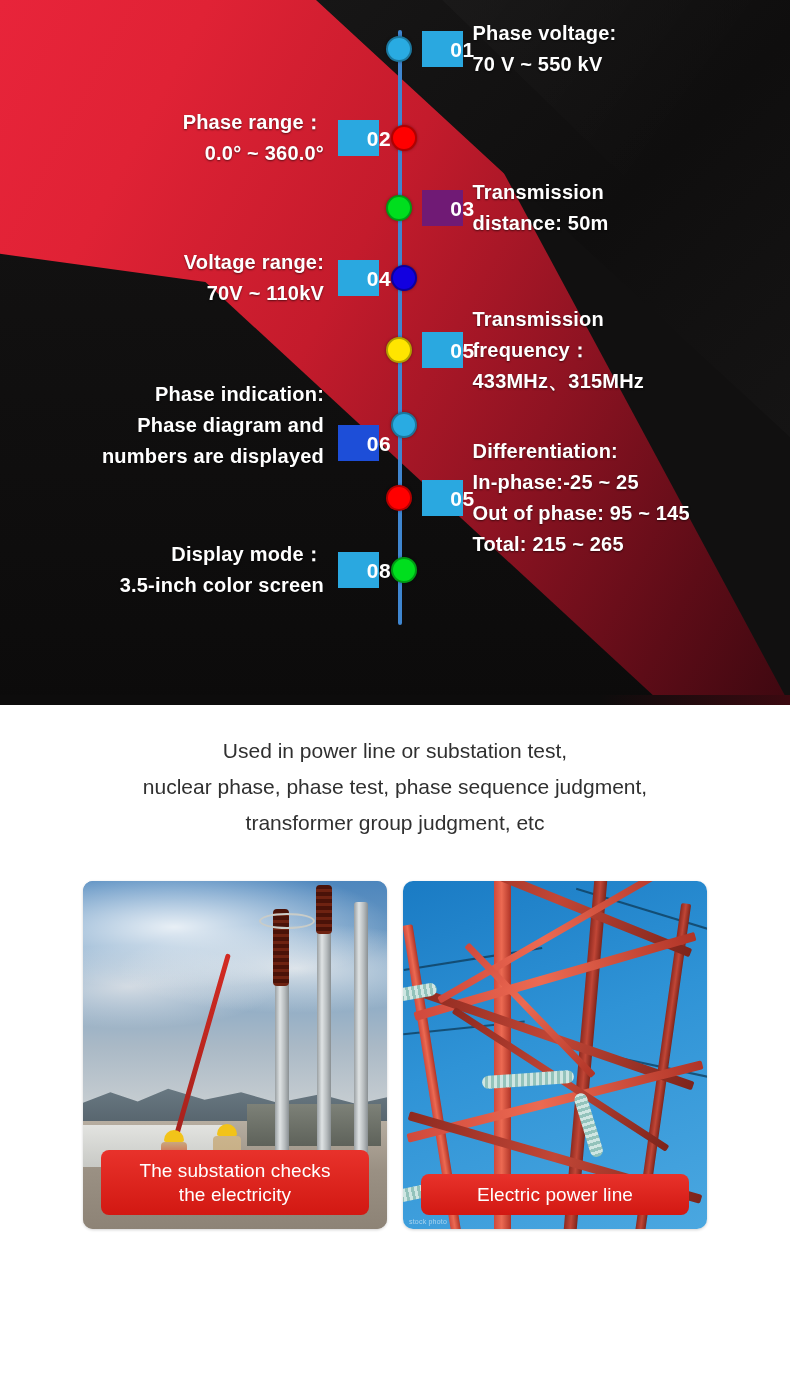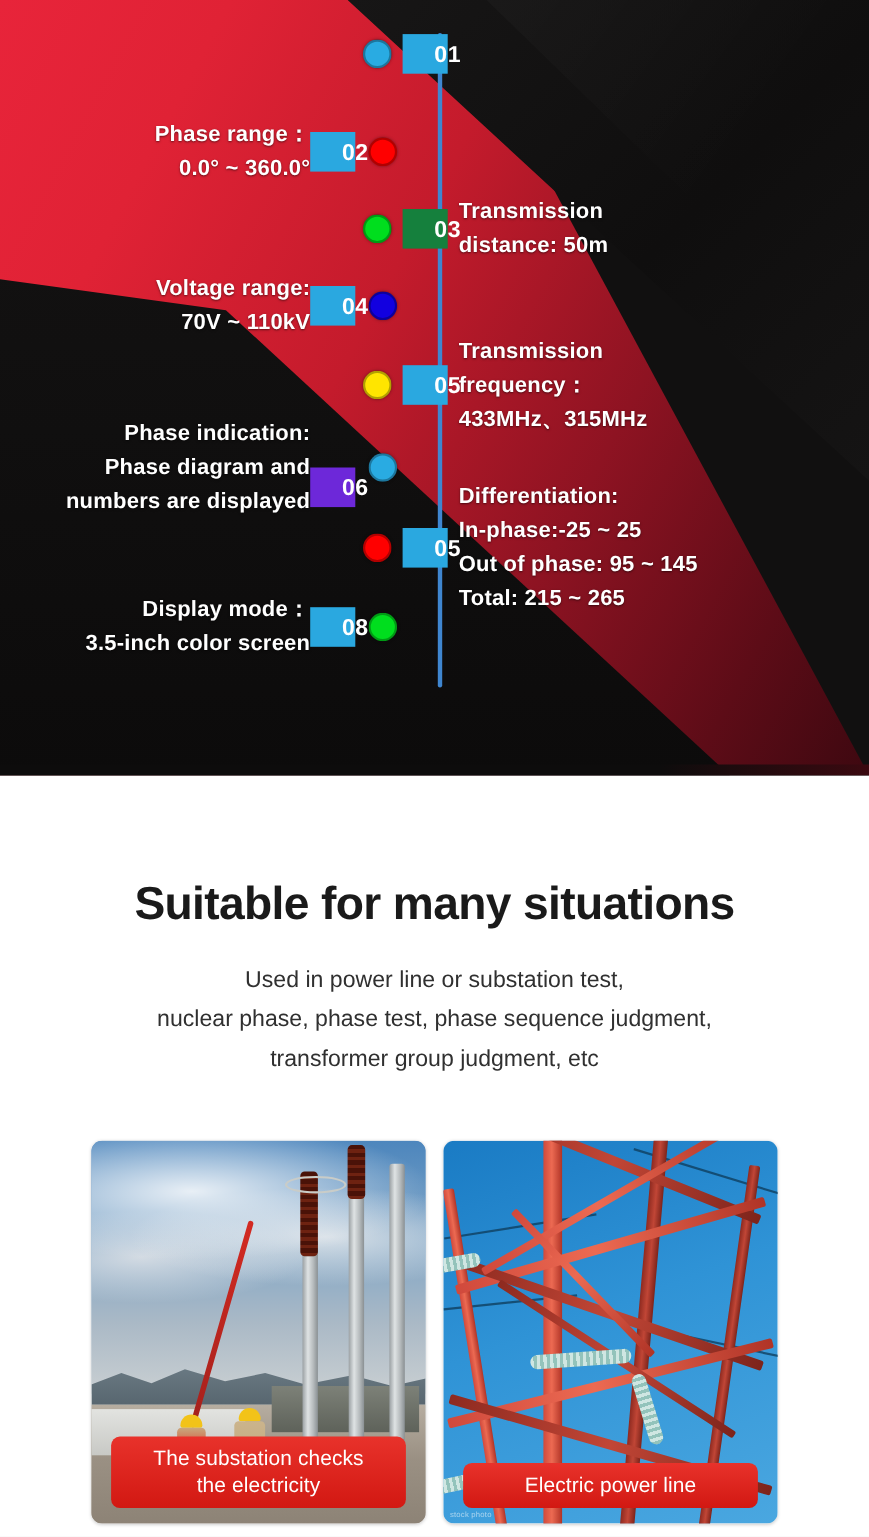--- a/index.html
+++ b/index.html
@@ -74,23 +74,23 @@
 
   .tl-row {
     position: absolute;
     left: 0;
     width: 790px;
     display: flex;
     align-items: center;
     color: #ffffff;
   }
   .tl-left {
-    width: 282px;
+    width: 338px;
     text-align: right;
-    padding-right: 0px;
+    padding-right: 14px;
     font-size: 20px;
     font-weight: bold;
     line-height: 1.55;
     letter-spacing: 0.2px;
     text-shadow: 0 1px 2px rgba(0,0,0,0.55);
   }
   .tl-right {
     width: 318px;
     text-align: left;
     font-size: 20px;
@@ -144,21 +144,21 @@
   #section-sub {
     margin-top: 28px;
     text-align: center;
     font-size: 21px;
     color: #303030;
     line-height: 1.72;
     font-weight: normal;
   }
 
   #cards {
-    margin-top: 56px;
+    margin-top: 40px;
     display: flex;
     justify-content: center;
     gap: 16px;
   }
   .card {
     position: relative;
     width: 304px;
     height: 348px;
     border-radius: 10px;
     overflow: hidden;
@@ -241,37 +241,41 @@
   <div id="spine"></div>
   <div id="timeline-rows">
       <div class="tl-row" style="top: 9px; height: 80px;">
         <div class="tl-left"></div>
         <div class="spacerL"></div>
         <div class="gapL"></div>
         <div class="dot" style="background: rgb(41, 171, 226);"></div>
         <div class="gapR"></div>
         <div class="badge" style="background: rgb(42, 168, 224);">01</div>
         <div class="gapR"></div>
+        <div class="tl-right">
+          <div>Phase voltage:</div>
+          <div>70 V ~ 550 kV</div>
+        </div>
       </div>
       <div class="tl-row" style="top: 98px; height: 80px;">
         <div class="tl-left">
           <div>Phase range：</div>
           <div>0.0° ~ 360.0°</div>
         </div>
         <div class="badge" style="background: rgb(42, 168, 224);">02</div>
         <div class="gapL"></div>
         <div class="dot" style="background: rgb(255, 0, 0);"></div>
       </div>
       <div class="tl-row" style="top: 168px; height: 80px;">
         <div class="tl-left"></div>
         <div class="spacerL"></div>
         <div class="gapL"></div>
         <div class="dot" style="background: rgb(0, 222, 30);"></div>
         <div class="gapR"></div>
-        <div class="badge" style="background: #15803d;">03</div>
+        <div class="badge" style="background: #701a75;">03</div>
         <div class="gapR"></div>
         <div class="tl-right">
           <div>Transmission</div>
           <div>distance: 50m</div>
         </div>
       </div>
       <div class="tl-row" style="top: 238px; height: 80px;">
         <div class="tl-left">
           <div>Voltage range:</div>
           <div>70V ~ 110kV</div>
@@ -293,21 +297,21 @@
           <div>frequency：</div>
           <div>433MHz、315MHz</div>
         </div>
       </div>
       <div class="tl-row" style="top: 385px; height: 80px;">
         <div class="tl-left">
           <div>Phase indication:</div>
           <div>Phase diagram and</div>
           <div>numbers are displayed</div>
         </div>
-        <div class="badge" style="background: #6d28d9; margin-top: 36px;">06</div>
+        <div class="badge" style="background: #1d4ed8; margin-top: 36px;">06</div>
         <div class="gapL"></div>
         <div class="dot" style="background: rgb(41, 171, 226);"></div>
       </div>
       <div class="tl-row" style="top: 458px; height: 80px;">
         <div class="tl-left"></div>
         <div class="spacerL"></div>
         <div class="gapL"></div>
         <div class="dot" style="background: rgb(255, 0, 0);"></div>
         <div class="gapR"></div>
         <div class="badge" style="background: rgb(42, 168, 224);">05</div>
@@ -325,21 +329,20 @@
           <div>3.5-inch color screen</div>
         </div>
         <div class="badge" style="background: rgb(42, 168, 224);">08</div>
         <div class="gapL"></div>
         <div class="dot" style="background: rgb(0, 222, 30);"></div>
       </div>
     </div>
 </div>
 
 <div id="lower">
-  <div id="section-title">Suitable for many situations</div>
   <div id="section-sub">
       <div>Used in power line or substation test,</div>
       <div>nuclear phase, phase test, phase sequence judgment,</div>
       <div>transformer group judgment, etc</div>
     </div>
 
   <div id="cards">
 
     <div class="card">
       <div class="photo-substation">

